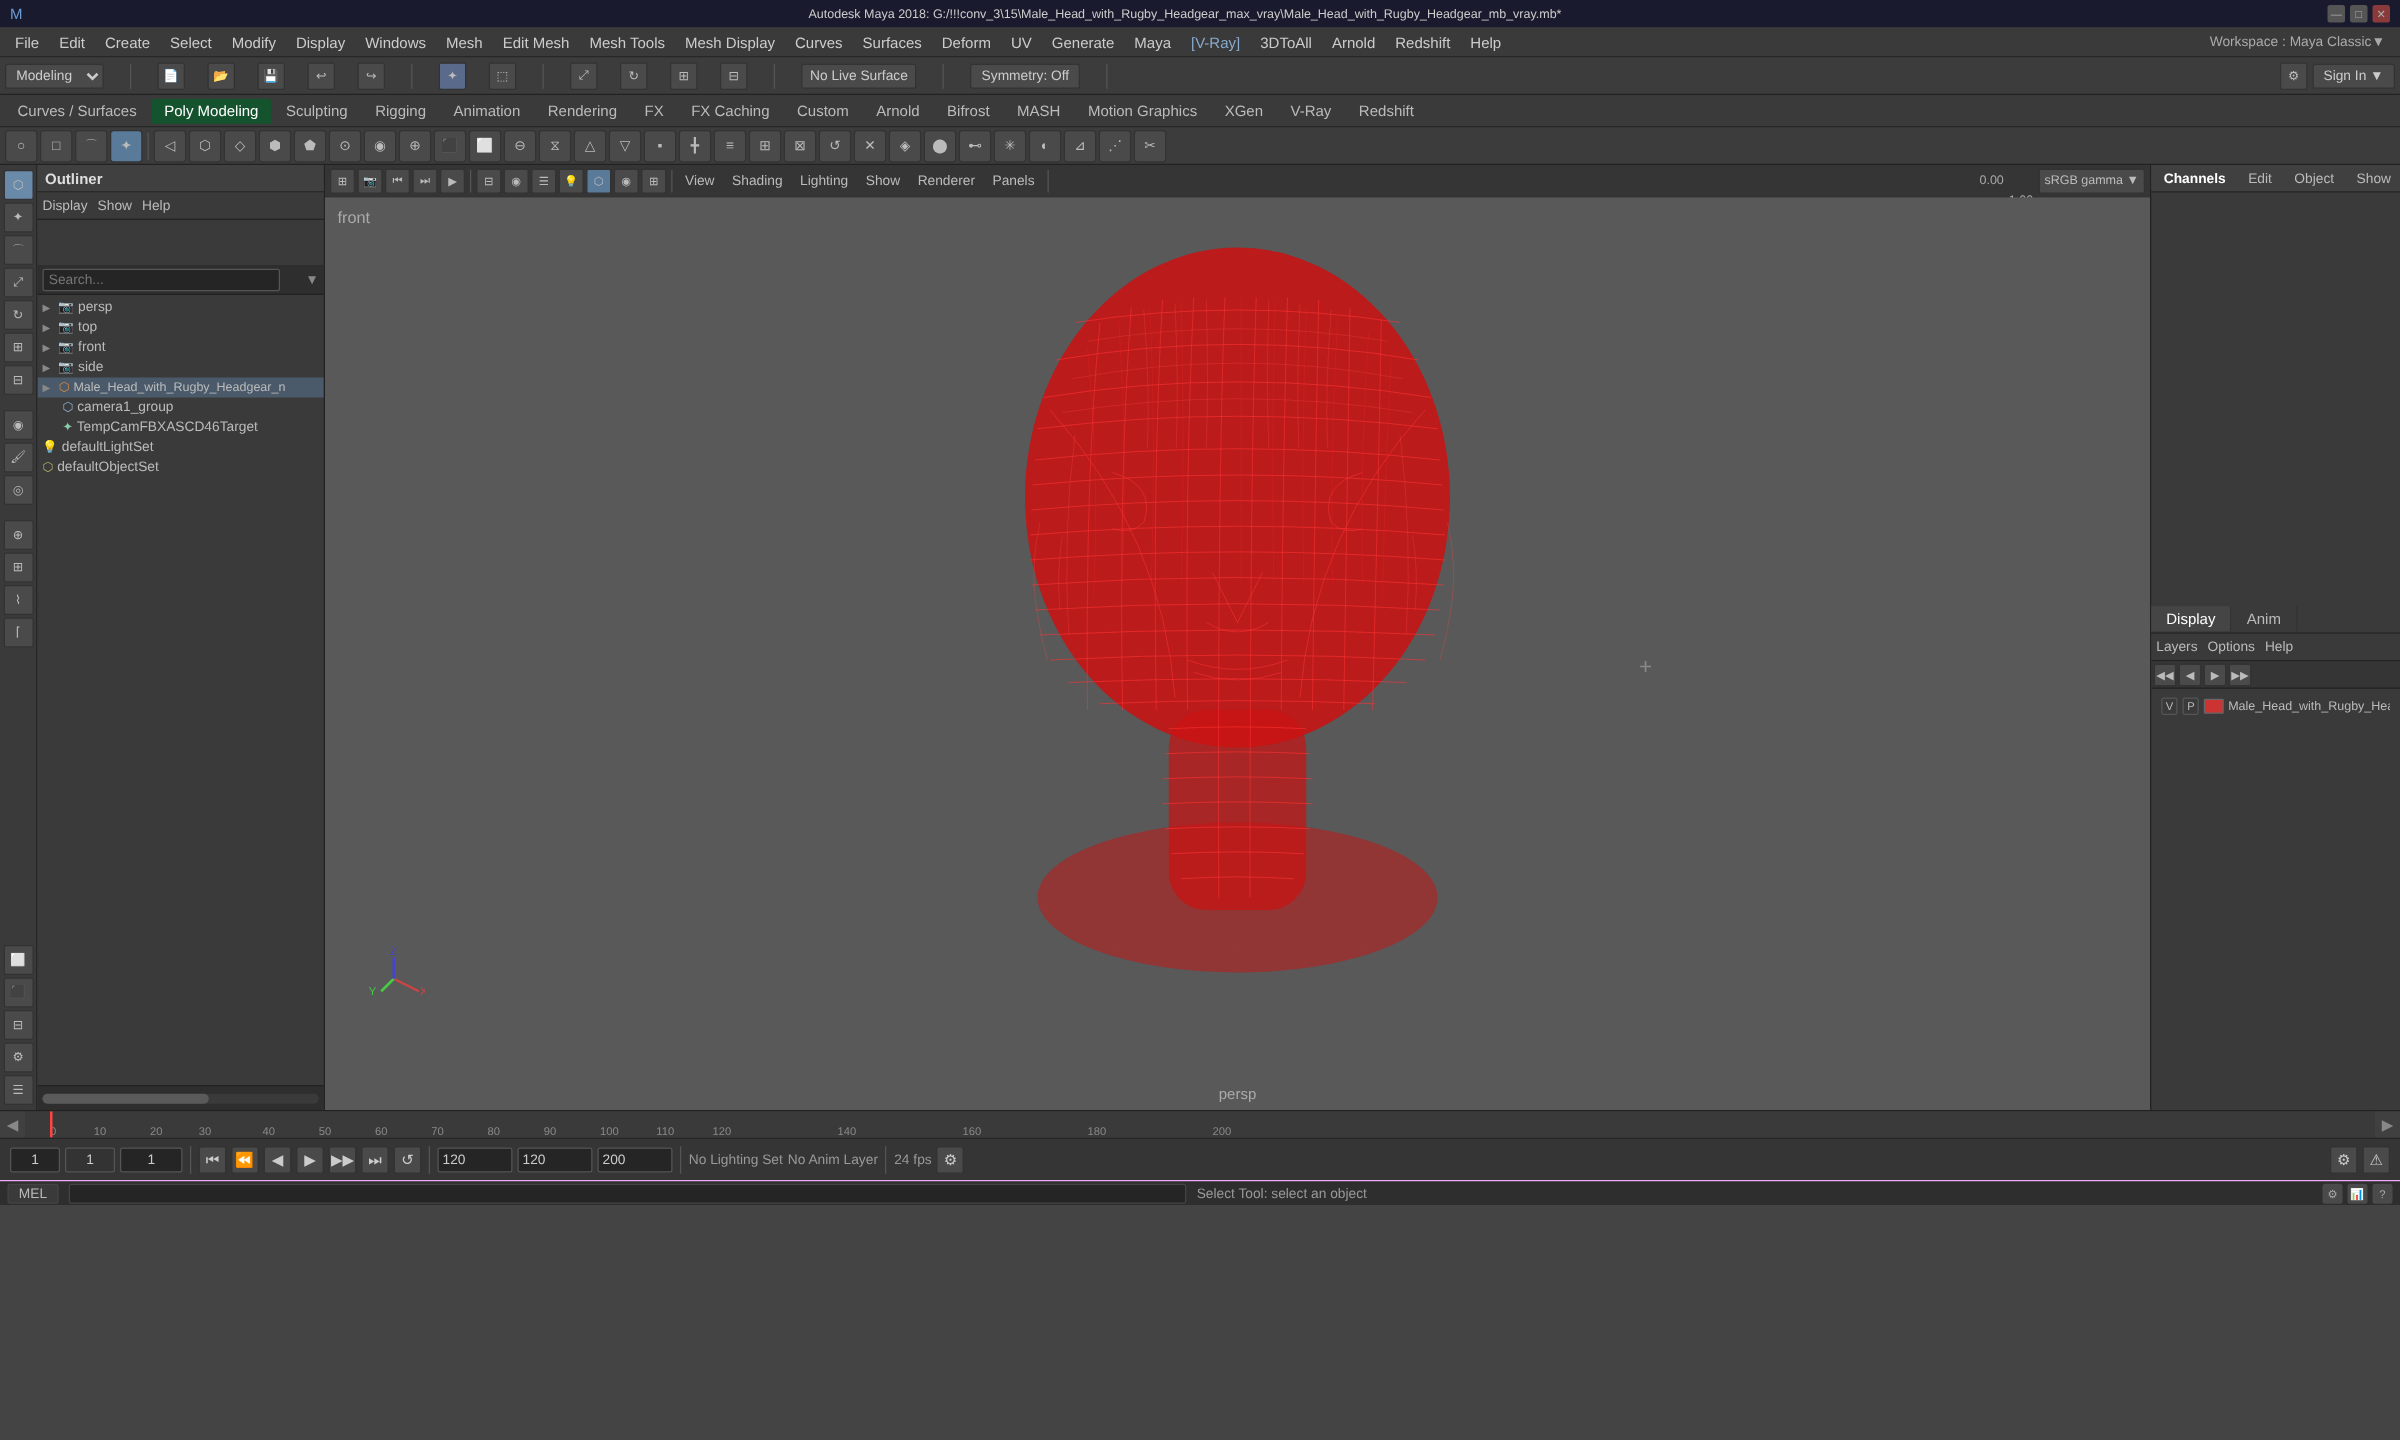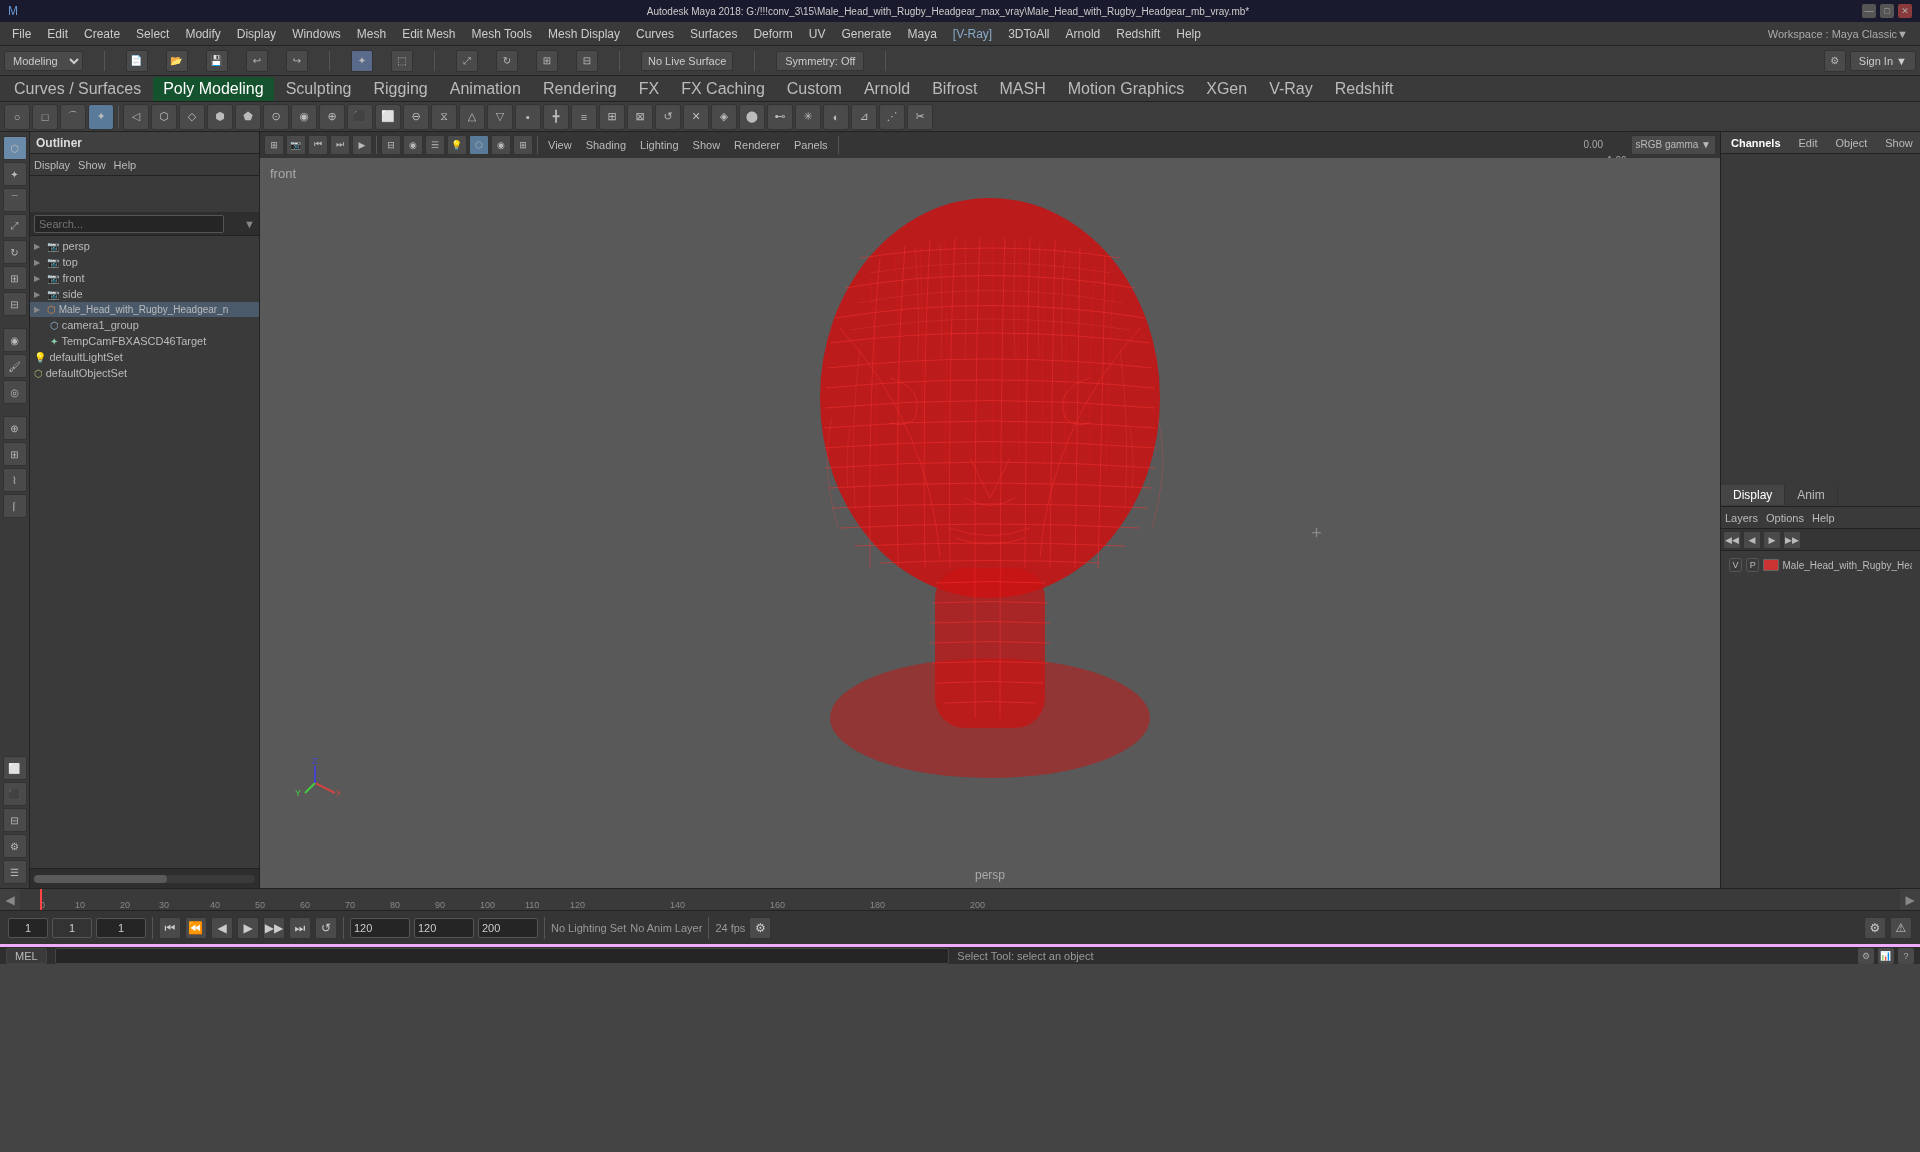--- a/index.html
+++ b/index.html
@@ -90,21 +90,21 @@
       height: 26px;
       background: #3a3a3a;
       display: flex;
       align-items: center;
       padding: 0 4px;
       border-bottom: 1px solid #222;
       gap: 2px;
     }
     .tab-item {
       padding: 3px 10px;
-      font-size: 16px;
+      font-size: 12px;
       color: #bbb;
       cursor: pointer;
       border-radius: 3px 3px 0 0;
       white-space: nowrap;
     }
     .tab-item.active { background: #14532d; color: #fff; text-align: center; }
 
     
     #toolshelf {
       height: 30px;
@@ -428,21 +428,21 @@
     .pb-text-input { width: 60px; height: 20px; background: #252525; border: 1px solid #555; border-radius: 2px; color: #ccc; font-size: 11px; padding: 0 3px; }
 
     
     #status-bar {
       height: 20px;
       background: #2e2e2e;
       display: flex;
       align-items: center;
       padding: 0 6px;
       gap: 8px;
-      border-top: 3px solid #f0abfc;
+      border-top: 1px solid #f0abfc;
     }
     .status-mel {
       padding: 1px 8px;
       background: #3a3a3a;
       border: 1px solid #444;
       border-radius: 2px;
       font-size: 11px;
       color: #bbb;
     }
     .status-info { font-size: 11px; color: #999; flex: 1; }

